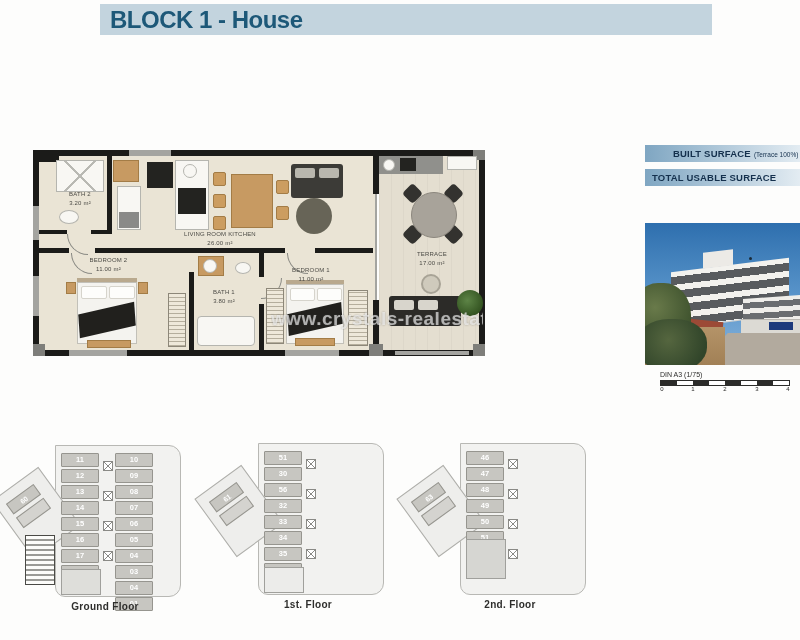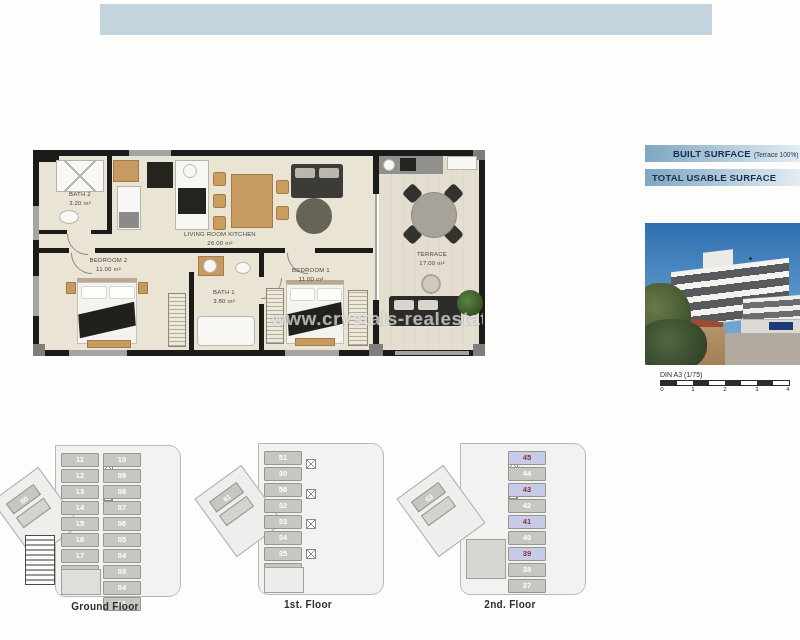--- a/index.html
+++ b/index.html
@@ -62,32 +62,33 @@
 
   
   .mini{position:absolute;width:185px;height:172px;}
   .slab{position:absolute;left:40px;top:2px;width:126px;height:152px;background:#f2f2f0;border:1px solid #b8b8b4;border-radius:0 12px 12px 10px;box-sizing:border-box;}
   .annex{position:absolute;left:-8px;top:34px;width:58px;height:72px;transform:rotate(-36deg);background:#eeeeec;border:1px solid #aeaeaa;box-sizing:border-box;}
   .annex-cell{position:absolute;left:9px;top:10px;width:34px;height:13px;background:#c7c6c1;border:1px solid #96958f;font-size:7px;font-weight:bold;color:#fff;text-align:center;line-height:13px;box-sizing:border-box;}
   .annex-cell.blank{top:27px;background:#d4d3cf;}
   .stripe-block{position:absolute;left:10px;top:92px;width:30px;height:50px;border:1.5px solid #4a4a46;background:repeating-linear-gradient(180deg,#fcfcfa 0 3px,#9a9a96 3px 5px);box-sizing:border-box;}
   .col-left,.col-right{position:absolute;top:10px;width:38px;}
   .col-left{left:46px;}
-  .col-right{left:88px;}
+  .col-right{left:100px;}
   .unit-cell{height:12px;margin-bottom:2px;line-height:12px;text-align:center;font-size:7.5px;font-weight:bold;color:#ffffff;background:#c7c6c1;border:1px solid #96958f;border-radius:1px;box-sizing:content-box;}
   .unit-cell.hl{background:#c5cbe8;color:#8f2d28;}
   .elev{position:absolute;left:88px;width:8px;height:8px;background:#fff;border:1px solid #8a8a86;
         background-image:linear-gradient(45deg,transparent 44%,#8a8a86 44% 56%,transparent 56%),linear-gradient(-45deg,transparent 44%,#8a8a86 44% 56%,transparent 56%);}
   .big-room{position:absolute;background:#dededa;border:1px solid #a0a09c;box-sizing:border-box;}
   .flabel{position:absolute;top:158px;left:0;width:180px;text-align:center;font-size:10px;font-weight:bold;color:#2e2e2c;letter-spacing:.3px;}
 </style>
 </head>
 <body>
 
 <div class="hdr">
+  <span class="t1">BLOCK 1 - House</span>
 </div>
 
 <div class="plan">
   <div class="floorbg"></div>
   <div class="terrbg"></div>
 
   <div class="w" style="left:0;top:0;width:452px;height:6px;"></div>
   <div class="win" style="left:96px;top:0;width:42px;height:6px;"></div>
   <div class="w" style="left:0;top:200px;width:452px;height:6px;"></div>
   <div class="win" style="left:36px;top:200px;width:58px;height:6px;"></div>
@@ -321,26 +322,23 @@
 <div class="mini" style="left:420px;top:441px;">
   <div class="slab"></div>
   <div class="annex">
     <div class="annex-cell">63</div>
     <div class="annex-cell blank"></div>
   </div>
   <div class="elev" style="top:18px;"></div>
   <div class="elev" style="top:48px;"></div>
   <div class="elev" style="top:78px;"></div>
   <div class="elev" style="top:108px;"></div>
-  <div class="col-right">
-      <div class="unit-cell hl">45</div>
-      <div class="unit-cell">44</div>
-      <div class="unit-cell hl">43</div>
-      <div class="unit-cell">42</div>
-      <div class="unit-cell hl">41</div>
-      <div class="unit-cell">40</div>
-      <div class="unit-cell hl">39</div>
-      <div class="unit-cell">38</div>
-      <div class="unit-cell">37</div>
+  <div class="col-left">
+      <div class="unit-cell">46</div>
+      <div class="unit-cell">47</div>
+      <div class="unit-cell">48</div>
+      <div class="unit-cell">49</div>
+      <div class="unit-cell">50</div>
+      <div class="unit-cell">51</div>
     </div>
   <div class="big-room" style="left:46px;top:98px;width:40px;height:40px;background:#d6d6d2;"></div>
   <div class="flabel">2nd. Floor</div>
 </div>
 
 </body></html>

